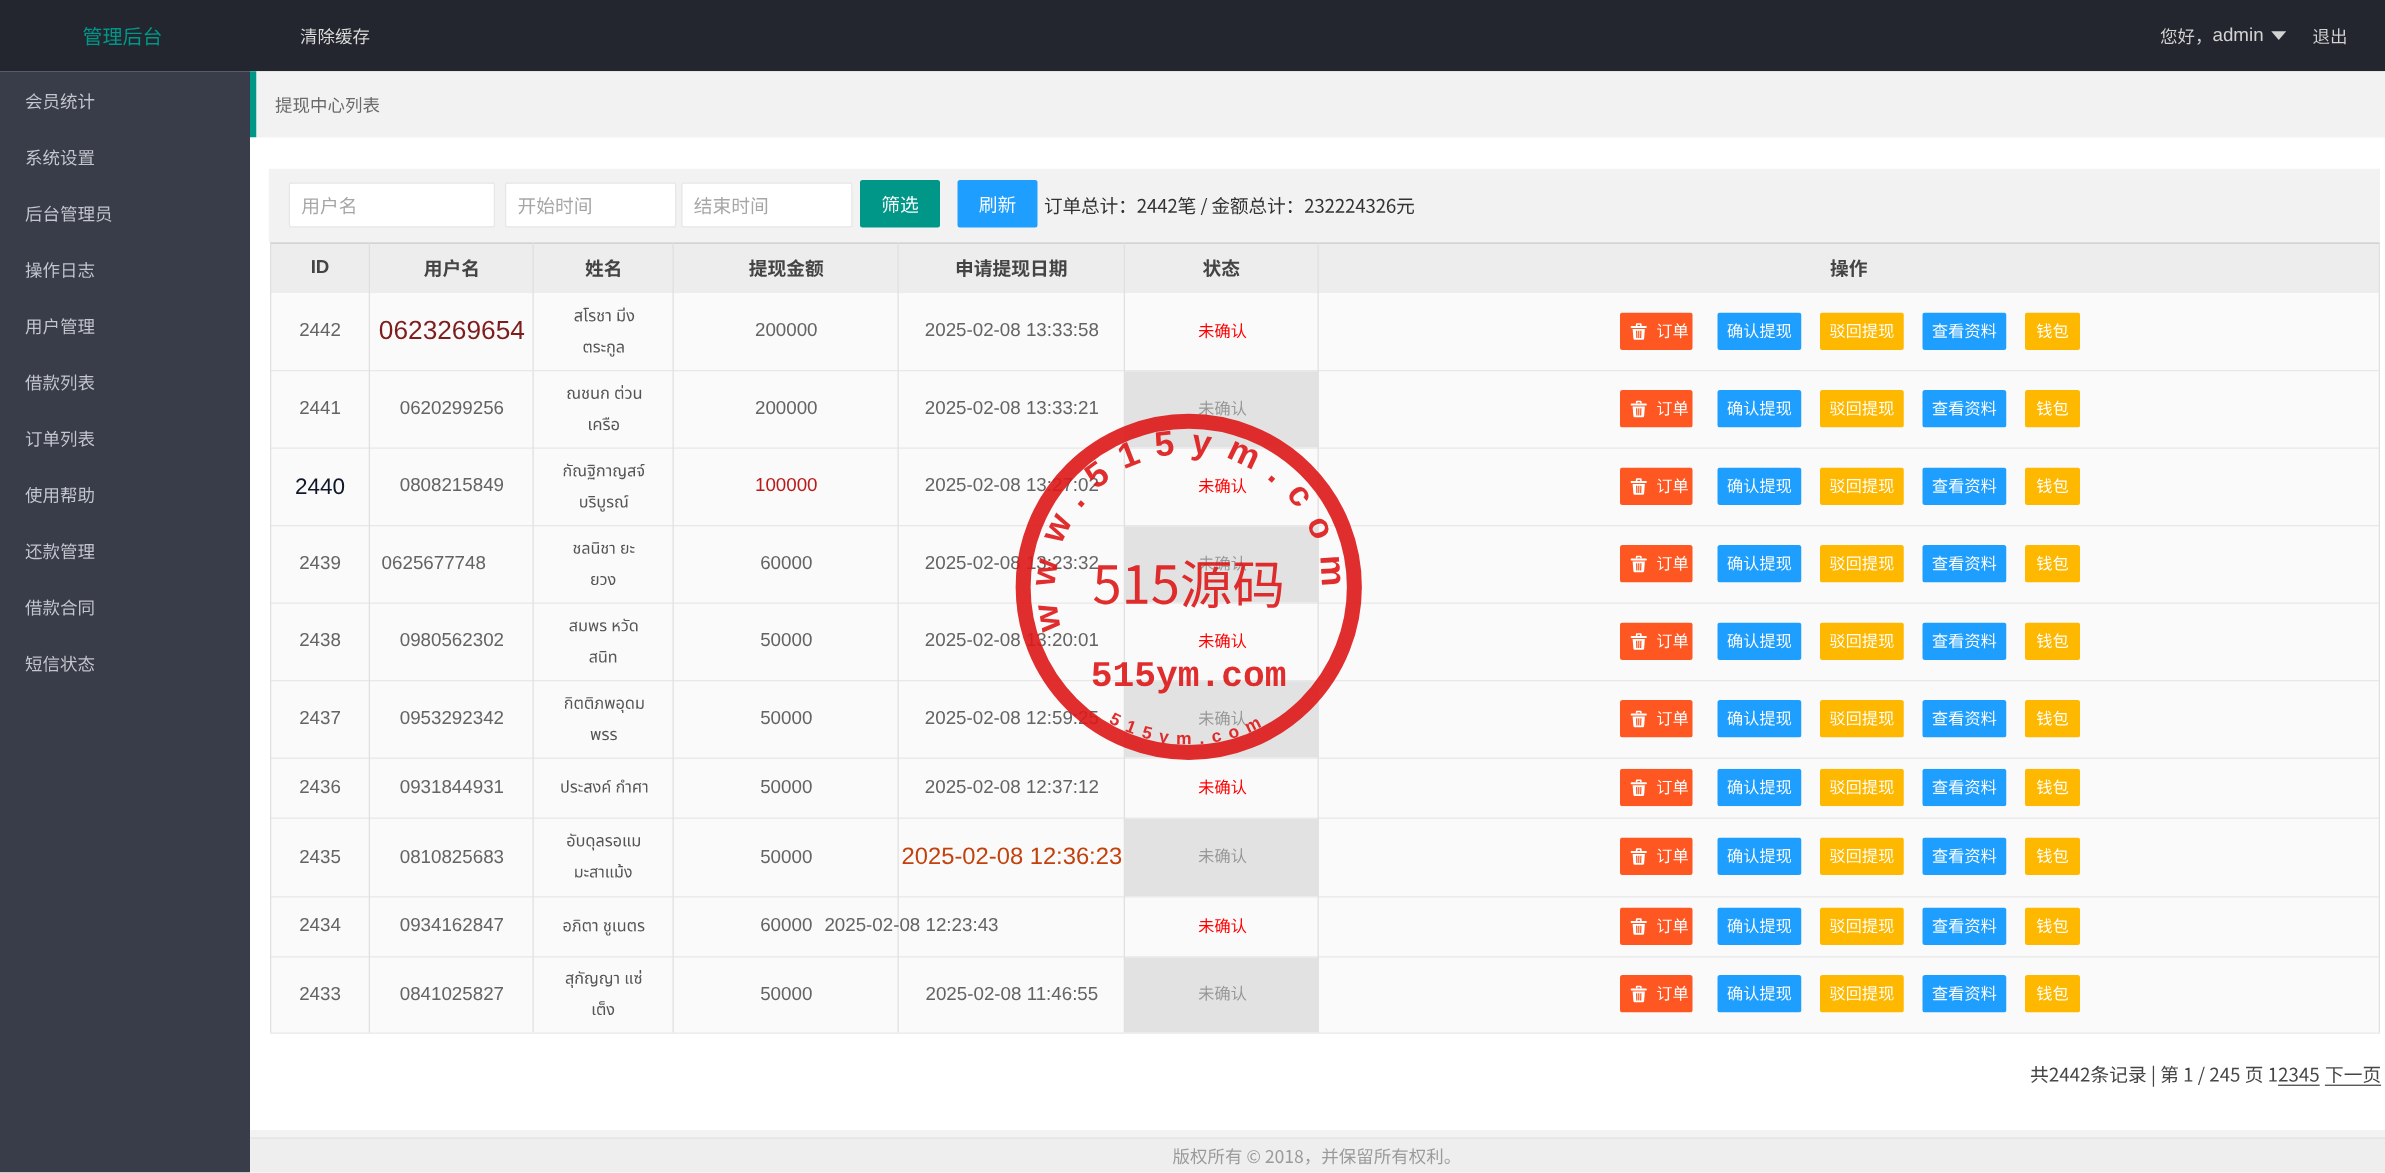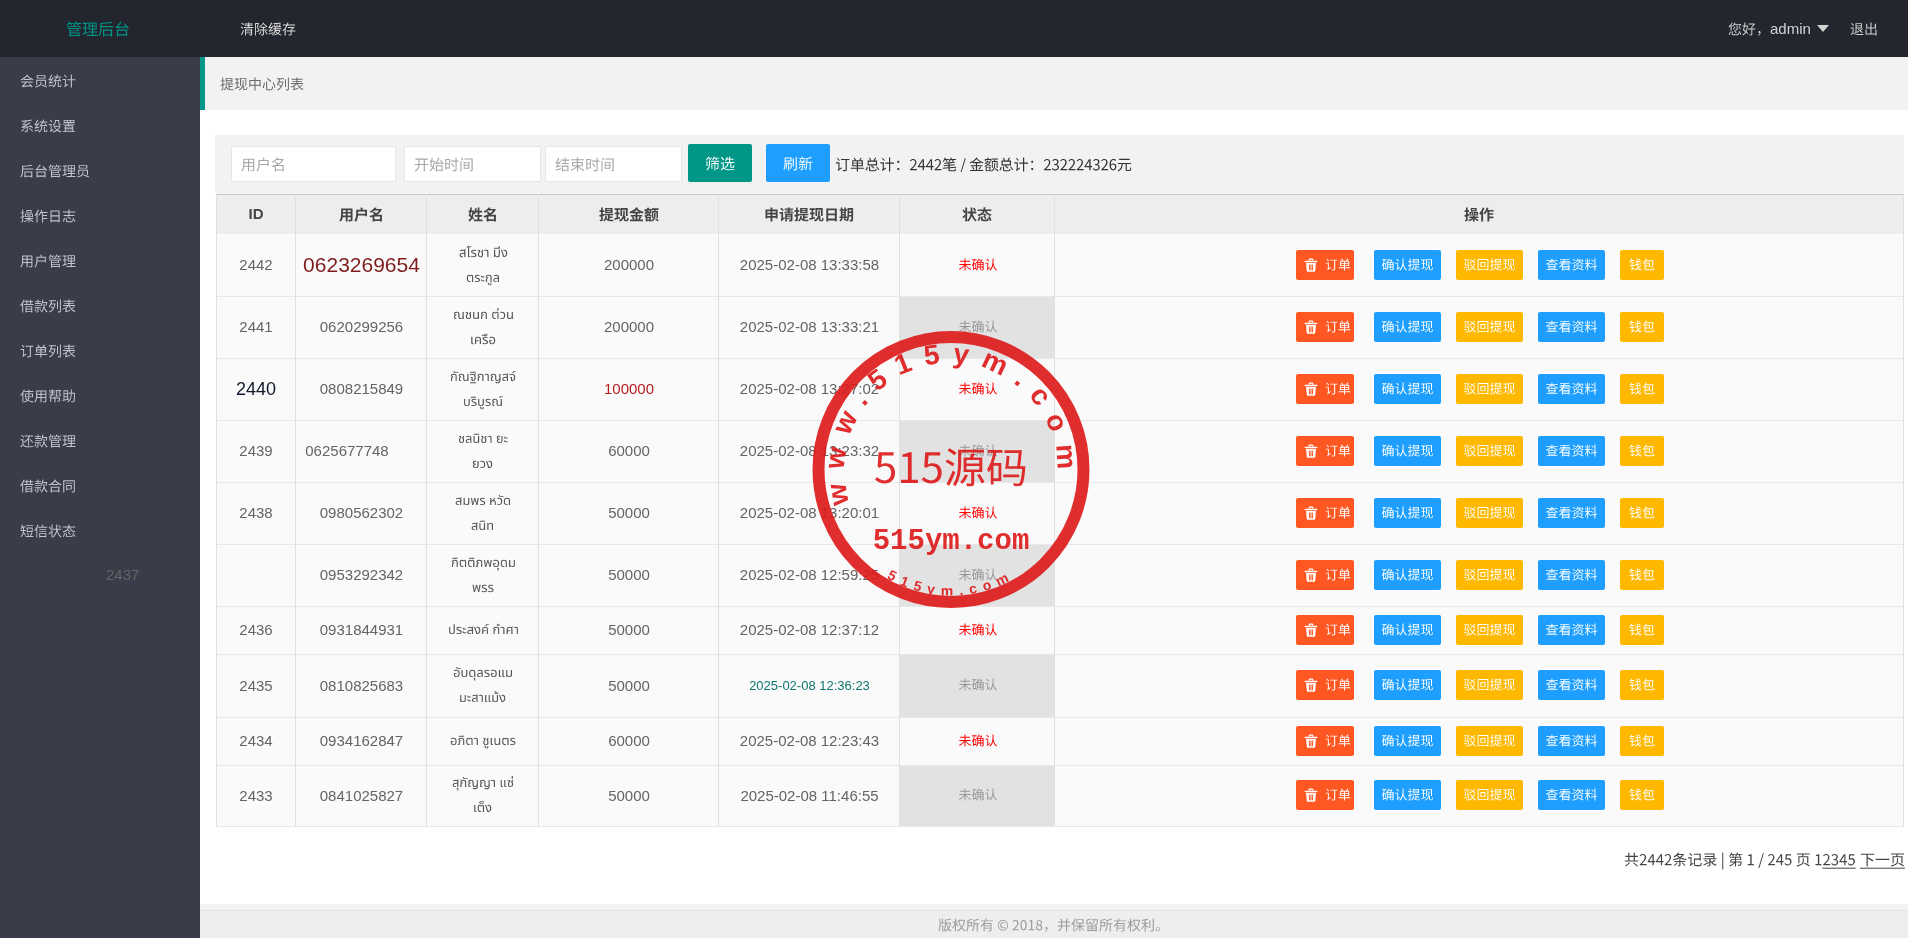--- a/index.html
+++ b/index.html
@@ -207,21 +207,21 @@
     </svg>
 <svg style="position:absolute;left:471px;top:515.7px;" width="23" height="20" viewBox="0 -13.8 23.3 19.6">
       <path fill="#555" d="M5.2 0V-4.7Q5.2 -5.6 4.8 -5.9Q4.5 -6.3 3.6 -6.3Q2.9 -6.3 2.3 -6.1Q1.7 -6 1.2 -5.6V-6.7Q1.6 -6.9 2.2 -7.1Q2.9 -7.3 3.7 -7.3Q4.4 -7.3 4.8 -7.1Q5.3 -6.9 5.6 -6.5Q6 -6.3 6.2 -5.9Q6.4 -5.4 6.4 -4.8V0ZM3 0.1Q1.8 0.1 1.2 -0.4Q0.6 -0.9 0.6 -1.9Q0.6 -3 1.4 -3.6Q2.2 -4.2 4 -4.3L5.5 -4.4V-3.4L4.1 -3.3Q2.8 -3.2 2.3 -2.9Q1.8 -2.6 1.8 -1.9Q1.8 -1.4 2.2 -1.1Q2.5 -0.8 3.2 -0.8Q3.4 -0.8 3.6 -0.8Q3.8 -0.9 4 -0.9L4.1 -0.1Q3.9 0 3.6 0.1Q3.3 0.1 3 0.1ZM5.5 -6.1 4.9 -6.7Q5.2 -6.8 5.5 -7Q5.8 -7.2 5.8 -7.6H6.9Q6.9 -7.2 6.8 -6.9Q6.6 -6.6 6.2 -6.4Q5.9 -6.2 5.5 -6.1Z M10.9 0.1Q10.2 0.1 9.6 -0.1Q9.1 -0.4 8.8 -0.9Q8.5 -1.5 8.5 -2.4V-7.1H9.6V-2.4Q9.6 -1.7 10 -1.2Q10.4 -0.8 11.2 -0.8Q12.1 -0.8 12.6 -1.4Q13.1 -2 13.1 -3V-7.1H14.3V0H13.3L13.2 -1.1H13.2Q12.9 -0.5 12.4 -0.2Q11.8 0.1 10.9 0.1Z M8.7 -8.3V-8.8L9.7 -9.2H14.2V-8.3Z M16.5 0V-7.1H17.3L17.5 -6H17.6Q17.8 -6.6 18.4 -6.9Q19 -7.3 19.8 -7.3Q20.6 -7.3 21.1 -7Q21.7 -6.7 22 -6.2Q22.3 -5.6 22.3 -4.8V0H21.1V-4.7Q21.1 -5.5 20.7 -5.9Q20.3 -6.3 19.6 -6.3Q19 -6.3 18.5 -6Q18.1 -5.7 17.9 -5.2Q17.7 -4.7 17.7 -4.1V0Z"></path>
     </svg>
 <svg style="position:absolute;left:958px;top:504px" width="40" height="18" viewBox="0 0 40 18">
       <use href="#str"></use>
     </svg>
 <svg style="position:absolute;left:1296px;top:498px" width="368" height="30" viewBox="0 0 368 30">
       <use href="#btnrow"></use>
     </svg>
-<div class="abs" style="left:106.0px;top:565px;width:300px;height:20px;line-height:20px;font-size:15px;color:#646464">2437</div>
+<div class="abs" style="left:106.0px;top:565px;width:300px;height:20px;line-height:20px;text-align:center;font-size:15px;color:#646464">2437</div>
 <div class="abs" style="left:211.5px;top:565px;width:300px;height:20px;line-height:20px;text-align:center;font-size:15px;color:#646464">0953292342</div>
 <div class="abs" style="left:479.0px;top:565px;width:300px;height:20px;line-height:20px;text-align:center;font-size:15px;color:#646464">50000</div>
 <div class="abs" style="left:659.5px;top:565px;width:300px;height:20px;line-height:20px;text-align:center;font-size:15px;color:#646464">2025-02-08 12:59:25</div>
 <svg style="position:absolute;left:451px;top:552.7px;" width="65" height="20" viewBox="0 -13.8 64.7 19.6">
       <path fill="#555" d="M1 0V-2.5Q1 -3.3 1.4 -3.7Q1.7 -4 2.3 -4.2L2.3 -4.2L0.9 -4.8V-5.2Q0.9 -5.7 1.2 -6.2Q1.6 -6.7 2.2 -7Q2.9 -7.3 3.8 -7.3Q4.6 -7.3 5.3 -7Q5.9 -6.7 6.3 -6.2Q6.7 -5.7 6.7 -4.8V0H5.6V-4.7Q5.6 -5.6 5.1 -5.9Q4.5 -6.3 3.8 -6.3Q3 -6.3 2.5 -6Q2 -5.6 2 -5.1L3.4 -4.4L3.3 -3.8Q2.9 -3.8 2.5 -3.5Q2.1 -3.2 2.1 -2.5V0Z M1.1 -8.3V-8.8L2.1 -9.2H6.6V-8.3Z M11.4 0.1Q10.3 0.1 9.7 -0.4Q9.1 -0.9 8.9 -1.7Q8.6 -2.6 8.6 -3.7Q8.6 -5 8.9 -5.8Q9.1 -6.5 9.6 -6.9Q10 -7.3 10.7 -7.3Q11.2 -7.3 11.5 -7.1Q11.8 -6.9 11.9 -6.6H12Q12.1 -7 12.5 -7.1Q12.8 -7.3 13.2 -7.3Q14.1 -7.3 14.6 -6.8Q15 -6.4 15 -5.4V0H13.9V-5.4Q13.9 -5.9 13.6 -6.1Q13.4 -6.3 13.1 -6.3Q12.7 -6.3 12.5 -6.1Q12.3 -5.9 12.3 -5.5H11.6Q11.5 -6 11.3 -6.1Q11.1 -6.3 10.8 -6.3Q10.3 -6.3 10 -5.7Q9.8 -5.1 9.8 -3.7Q9.8 -2.8 9.9 -2.2Q10 -1.5 10.4 -1.2Q10.8 -0.8 11.5 -0.8Q11.8 -0.8 11.9 -0.9Q12.1 -0.9 12.3 -0.9L12.4 -0Q12.2 0.1 11.9 0.1Q11.6 0.1 11.4 0.1Z M19.6 0.1Q18.6 0.1 18 -0.4Q17.4 -0.9 17.1 -1.7Q16.9 -2.6 16.9 -3.7Q16.9 -5 17.1 -5.8Q17.4 -6.5 17.8 -6.9Q18.3 -7.3 19 -7.3Q19.4 -7.3 19.8 -7.1Q20.1 -6.9 20.2 -6.6H20.3Q20.4 -7 20.7 -7.1Q21.1 -7.3 21.5 -7.3Q22.4 -7.3 22.8 -6.8Q23.3 -6.4 23.3 -5.4V0H22.1V-5.4Q22.1 -5.9 21.9 -6.1Q21.7 -6.3 21.3 -6.3Q21 -6.3 20.8 -6.1Q20.6 -5.9 20.6 -5.5H19.9Q19.8 -6 19.6 -6.1Q19.4 -6.3 19.1 -6.3Q18.6 -6.3 18.3 -5.7Q18 -5.1 18 -3.7Q18 -2.8 18.2 -2.2Q18.3 -1.5 18.7 -1.2Q19.1 -0.8 19.8 -0.8Q20 -0.8 20.2 -0.9Q20.4 -0.9 20.5 -0.9L20.7 -0Q20.5 0.1 20.2 0.1Q19.9 0.1 19.6 0.1Z M17.7 -8.3V-8.8L18.6 -9.2H23.2V-8.3Z M25.5 0.1Q25.2 0.1 25 0.1Q24.8 0 24.6 -0.1L24.7 -0.9Q24.8 -0.8 24.9 -0.8Q25 -0.8 25.1 -0.8Q25.3 -0.8 25.4 -0.9Q25.5 -1 25.5 -1.3V-2.5Q25.5 -3.3 25.8 -3.7Q26.1 -4 26.7 -4.2L26.7 -4.2L25.2 -4.8V-5.2Q25.2 -5.7 25.6 -6.2Q25.9 -6.7 26.6 -7Q27.2 -7.3 28.1 -7.3Q29 -7.3 29.6 -7Q30.3 -6.7 30.7 -6.2Q31.1 -5.7 31.1 -4.8V0H30V-4.7Q30 -5.6 29.4 -5.9Q28.9 -6.3 28.1 -6.3Q27.3 -6.3 26.9 -6Q26.4 -5.6 26.4 -5.1L27.9 -4.4L27.8 -3.8Q27.3 -3.8 27 -3.5Q26.7 -3.2 26.7 -2.5V-1.2Q26.7 -0.4 26.3 -0.1Q26 0.1 25.5 0.1Z M34 0 32.7 -7.1H33.9L34.4 -4Q34.5 -3.7 34.5 -3.1Q34.6 -2.5 34.7 -1.6H34.7Q34.8 -2.2 35 -2.6Q35.1 -3.1 35.2 -3.4Q35.3 -3.8 35.3 -4.1L36.2 -7.1H37.2L38 -4.1Q38.1 -3.8 38.2 -3.4Q38.3 -3.1 38.4 -2.6Q38.5 -2.2 38.6 -1.6H38.7Q38.8 -2.5 38.8 -3.1Q38.9 -3.7 39 -4L39.5 -7.1H40.7L39.4 0H38.3L37.1 -3.9Q37 -4.2 36.9 -4.5Q36.8 -4.9 36.7 -5.5H36.7Q36.6 -5.1 36.6 -4.8Q36.5 -4.5 36.4 -4.3Q36.4 -4.1 36.3 -3.9L35.1 0Z M44.8 0.1Q43.4 0.1 42.7 -0.6Q42 -1.3 42 -2.9Q42 -3.2 42 -3.5Q42 -3.8 42.1 -4.1H44.8V-3.2H43.1V-2.9Q43.1 -2.1 43.3 -1.6Q43.5 -1.2 43.9 -1Q44.2 -0.8 44.8 -0.8Q45.3 -0.8 45.8 -1Q46.2 -1.2 46.4 -1.8Q46.7 -2.4 46.7 -3.5Q46.7 -4.5 46.5 -5.1Q46.3 -5.7 45.8 -6Q45.3 -6.3 44.5 -6.3Q44.1 -6.3 43.7 -6.2Q43.3 -6.1 42.9 -6Q42.6 -5.9 42.2 -5.7V-6.7Q42.5 -6.9 42.9 -7Q43.2 -7.1 43.7 -7.2Q44.1 -7.3 44.6 -7.3Q45.8 -7.3 46.5 -6.8Q47.2 -6.3 47.5 -5.5Q47.9 -4.7 47.9 -3.5Q47.9 -2.4 47.6 -1.5Q47.3 -0.7 46.6 -0.3Q45.9 0.1 44.8 0.1Z M46.5 3.4V2Q46.5 1.7 46.2 1.7Q46.1 1.7 46.1 1.7Q46 1.7 45.9 1.7L45.8 1Q46 0.9 46.2 0.9Q46.5 0.8 46.6 0.8Q47.1 0.8 47.3 1Q47.5 1.3 47.5 1.6V3.4Z M52.2 0.1Q51.1 0.1 50.5 -0.4Q49.9 -0.8 49.7 -1.7Q49.5 -2.5 49.5 -3.5Q49.5 -4.6 49.7 -5.3Q49.9 -6.1 50.3 -6.5Q50.8 -6.9 51.3 -7.1Q51.9 -7.3 52.6 -7.3Q53.7 -7.3 54.3 -6.9Q55 -6.6 55.3 -6.1Q55.6 -5.5 55.6 -4.7V0H54.5V-4.6Q54.5 -5.4 54.1 -5.9Q53.7 -6.3 52.7 -6.3Q52.1 -6.3 51.6 -6.1Q51.1 -5.8 50.9 -5.3Q50.6 -4.7 50.6 -3.5Q50.6 -2.7 50.8 -2.1Q50.9 -1.5 51.3 -1.2Q51.7 -0.8 52.3 -0.8Q52.5 -0.8 52.7 -0.9Q52.9 -0.9 53 -0.9L53.1 -0Q52.9 0.1 52.7 0.1Q52.4 0.1 52.2 0.1Z M61.2 0.1Q60.3 0.1 59.7 -0.2Q59.1 -0.5 58.9 -1.1H58.9L58.8 0H57.8V-7.1H59V-3Q59 -2.4 59.2 -1.9Q59.4 -1.4 59.9 -1.1Q60.3 -0.8 60.9 -0.8Q61.7 -0.8 62.1 -1.2Q62.5 -1.7 62.5 -2.4V-7.1H63.6V-2.4Q63.6 -1.5 63.3 -0.9Q63 -0.4 62.5 -0.1Q61.9 0.1 61.2 0.1Z"></path>
     </svg>
 <svg style="position:absolute;left:472px;top:577.7px;" width="22" height="20" viewBox="0 -13.8 21.7 19.6">
       <path fill="#555" d="M1.8 0 0.5 -7.1H1.7L2.2 -4Q2.3 -3.7 2.4 -3.1Q2.4 -2.5 2.5 -1.6H2.5Q2.7 -2.2 2.8 -2.6Q2.9 -3.1 3 -3.4Q3.1 -3.8 3.2 -4.1L4 -7.1H5L5.9 -4.1Q5.9 -3.8 6 -3.4Q6.1 -3.1 6.2 -2.6Q6.4 -2.2 6.5 -1.6H6.5Q6.6 -2.5 6.7 -3.1Q6.7 -3.7 6.8 -4L7.3 -7.1H8.5L7.2 0H6.1L4.9 -3.9Q4.8 -4.2 4.7 -4.5Q4.6 -4.9 4.5 -5.5H4.5Q4.4 -5.1 4.4 -4.8Q4.3 -4.5 4.3 -4.3Q4.2 -4.1 4.1 -3.9L3 0Z M12.1 0.1Q11.3 0.1 10.7 -0Q10 -0.2 9.6 -0.4L9.9 -1.3Q10.2 -1.2 10.5 -1.1Q10.9 -1 11.3 -0.9Q11.7 -0.8 12.1 -0.8Q12.8 -0.8 13.3 -1.1Q13.7 -1.4 13.7 -1.8Q13.7 -2.1 13.6 -2.4Q13.4 -2.6 13.1 -2.8Q12.7 -2.9 12.2 -3.1Q11.4 -3.4 10.8 -3.7Q10.2 -4 9.9 -4.4Q9.6 -4.8 9.6 -5.4Q9.6 -5.9 9.9 -6.4Q10.2 -6.8 10.8 -7Q11.5 -7.3 12.4 -7.3Q13.1 -7.3 13.6 -7.1Q14.2 -7 14.5 -6.8V-5.9Q14.2 -6 13.9 -6.1Q13.6 -6.2 13.2 -6.2Q12.8 -6.3 12.4 -6.3Q11.5 -6.3 11.2 -6Q10.8 -5.8 10.8 -5.4Q10.8 -5.1 11 -5Q11.1 -4.8 11.5 -4.6Q11.9 -4.4 12.6 -4.2Q13.2 -4 13.7 -3.7Q14.3 -3.4 14.6 -3Q14.9 -2.6 14.9 -1.9Q14.9 -1.4 14.6 -0.9Q14.3 -0.5 13.7 -0.2Q13.1 0.1 12.1 0.1Z M18.4 0.1Q17.7 0.1 17 -0Q16.4 -0.2 15.9 -0.4L16.2 -1.3Q16.5 -1.2 16.9 -1.1Q17.2 -1 17.6 -0.9Q18 -0.8 18.5 -0.8Q19.1 -0.8 19.6 -1.1Q20.1 -1.4 20.1 -1.8Q20.1 -2.1 19.9 -2.4Q19.7 -2.6 19.4 -2.8Q19.1 -2.9 18.5 -3.1Q17.7 -3.4 17.1 -3.7Q16.6 -4 16.3 -4.4Q16 -4.8 16 -5.4Q16 -5.9 16.3 -6.4Q16.6 -6.8 17.2 -7Q17.8 -7.3 18.8 -7.3Q19.4 -7.3 19.9 -7.1Q20.5 -7 20.8 -6.8V-5.9Q20.6 -6 20.3 -6.1Q19.9 -6.2 19.5 -6.2Q19.1 -6.3 18.7 -6.3Q17.9 -6.3 17.5 -6Q17.1 -5.8 17.1 -5.4Q17.1 -5.1 17.3 -5Q17.5 -4.8 17.9 -4.6Q18.3 -4.4 18.9 -4.2Q19.6 -4 20.1 -3.7Q20.6 -3.4 20.9 -3Q21.2 -2.6 21.2 -1.9Q21.2 -1.4 20.9 -0.9Q20.7 -0.5 20.1 -0.2Q19.5 0.1 18.4 0.1Z"></path>
     </svg>
 <svg style="position:absolute;left:958px;top:566px" width="40" height="18" viewBox="0 0 40 18">
@@ -239,37 +239,37 @@
     </svg>
 <svg style="position:absolute;left:958px;top:621px" width="40" height="18" viewBox="0 0 40 18">
       <use href="#str"></use>
     </svg>
 <svg style="position:absolute;left:1296px;top:615px" width="368" height="30" viewBox="0 0 368 30">
       <use href="#btnrow"></use>
     </svg>
 <div class="abs" style="left:106.0px;top:676px;width:300px;height:20px;line-height:20px;text-align:center;font-size:15px;color:#646464">2435</div>
 <div class="abs" style="left:211.5px;top:676px;width:300px;height:20px;line-height:20px;text-align:center;font-size:15px;color:#646464">0810825683</div>
 <div class="abs" style="left:479.0px;top:676px;width:300px;height:20px;line-height:20px;text-align:center;font-size:15px;color:#646464">50000</div>
-<div class="abs" style="left:659.5px;top:676px;width:300px;height:20px;line-height:20px;text-align:center;font-size:13px;color:#0f766e">2025-02-08 12:36:23</div>
+<div class="abs" style="left:659.5px;top:676px;width:300px;height:20px;line-height:20px;text-align:center;font-size:19px;color:#c2410c">2025-02-08 12:36:23</div>
 <svg style="position:absolute;left:453px;top:663.2px;" width="60" height="20" viewBox="0 -13.8 59.9 19.6">
       <path fill="#555" d="M3.6 0.1Q2.2 0.1 1.5 -0.6Q0.8 -1.3 0.8 -2.9Q0.8 -3.2 0.8 -3.5Q0.8 -3.8 0.8 -4.1H3.6V-3.2H1.9V-2.9Q1.9 -2.1 2.1 -1.6Q2.3 -1.2 2.7 -1Q3 -0.8 3.5 -0.8Q4.1 -0.8 4.6 -1Q5 -1.2 5.2 -1.8Q5.5 -2.4 5.5 -3.5Q5.5 -4.5 5.3 -5.1Q5 -5.7 4.6 -6Q4.1 -6.3 3.3 -6.3Q2.9 -6.3 2.5 -6.2Q2.1 -6.1 1.7 -6Q1.4 -5.9 1 -5.7V-6.7Q1.3 -6.9 1.7 -7Q2 -7.1 2.5 -7.2Q2.9 -7.3 3.4 -7.3Q4.6 -7.3 5.3 -6.8Q6 -6.3 6.3 -5.5Q6.6 -4.7 6.6 -3.5Q6.6 -2.4 6.3 -1.5Q6 -0.7 5.4 -0.3Q4.7 0.1 3.6 0.1Z M4.7 -8.3Q4.1 -8.3 3.8 -8.4Q3.5 -8.6 3.3 -8.8Q3.2 -9.1 3.2 -9.3Q3.2 -9.5 3.2 -9.8Q3.3 -10 3.4 -10.1L4.3 -10Q4.3 -9.9 4.3 -9.8Q4.3 -9.7 4.3 -9.6Q4.3 -9.4 4.4 -9.3Q4.5 -9.1 4.7 -9.1H8V-8.3Z M11.4 0.1Q9.8 0.1 9.2 -0.6Q8.5 -1.3 8.5 -2.6V-7.1H9.7V-2.6Q9.7 -1.7 10.1 -1.3Q10.5 -0.8 11.4 -0.8Q12.3 -0.8 12.7 -1.3Q13.1 -1.7 13.1 -2.6V-7.1H14.3V-2.6Q14.3 -1.3 13.6 -0.6Q12.9 0.1 11.4 0.1Z M18.8 0.1Q17.8 0.1 17.2 -0.4Q16.6 -0.8 16.3 -1.7Q16.1 -2.5 16.1 -3.5Q16.1 -4.6 16.3 -5.3Q16.5 -6.1 17 -6.5Q17.4 -6.9 18 -7.1Q18.6 -7.3 19.3 -7.3Q20.3 -7.3 21 -6.9Q21.6 -6.6 22 -6.1Q22.3 -5.5 22.3 -4.7V0H21.1V-4.6Q21.1 -5.4 20.7 -5.9Q20.3 -6.3 19.3 -6.3Q18.7 -6.3 18.3 -6.1Q17.8 -5.8 17.5 -5.3Q17.3 -4.7 17.3 -3.5Q17.3 -2.7 17.4 -2.1Q17.6 -1.5 17.9 -1.2Q18.3 -0.8 19 -0.8Q19.2 -0.8 19.3 -0.9Q19.5 -0.9 19.7 -0.9L19.8 -0Q19.6 0.1 19.3 0.1Q19 0.1 18.8 0.1Z M21.1 3.4V2Q21.1 1.7 20.8 1.7Q20.8 1.7 20.7 1.7Q20.6 1.7 20.6 1.7L20.5 1Q20.7 0.9 20.9 0.9Q21.1 0.8 21.3 0.8Q21.7 0.8 21.9 1Q22.2 1.3 22.2 1.6V3.4Z M28.5 0V-4.7Q28.5 -5.6 28.2 -5.9Q27.8 -6.3 26.9 -6.3Q26.2 -6.3 25.6 -6.1Q25.1 -6 24.5 -5.6V-6.7Q24.9 -6.9 25.5 -7.1Q26.2 -7.3 27 -7.3Q27.7 -7.3 28.2 -7.1Q28.7 -7 29 -6.7Q29.4 -6.4 29.5 -5.9Q29.7 -5.4 29.7 -4.8V0ZM26.3 0.1Q25.2 0.1 24.6 -0.4Q24 -0.9 24 -1.9Q24 -3 24.7 -3.6Q25.5 -4.2 27.3 -4.3L28.8 -4.4V-3.4L27.5 -3.3Q26.1 -3.2 25.6 -2.9Q25.1 -2.6 25.1 -1.9Q25.1 -1.4 25.5 -1.1Q25.9 -0.8 26.5 -0.8Q26.8 -0.8 26.9 -0.8Q27.1 -0.9 27.3 -0.9L27.5 -0.1Q27.2 0 26.9 0.1Q26.6 0.1 26.3 0.1Z M33.8 0.1Q33 0.1 32.4 -0Q31.7 -0.2 31.3 -0.4L31.6 -1.3Q31.9 -1.2 32.2 -1.1Q32.6 -1 33 -0.9Q33.4 -0.8 33.8 -0.8Q34.5 -0.8 35 -1.1Q35.4 -1.4 35.4 -1.8Q35.4 -2.1 35.3 -2.4Q35.1 -2.6 34.8 -2.8Q34.4 -2.9 33.9 -3.1Q33.1 -3.4 32.5 -3.7Q31.9 -4 31.6 -4.4Q31.4 -4.8 31.4 -5.4Q31.4 -5.9 31.6 -6.4Q31.9 -6.8 32.6 -7Q33.2 -7.3 34.1 -7.3Q34.8 -7.3 35.3 -7.1Q35.9 -7 36.2 -6.8V-5.9Q36 -6 35.6 -6.1Q35.3 -6.2 34.9 -6.2Q34.5 -6.3 34.1 -6.3Q33.2 -6.3 32.9 -6Q32.5 -5.8 32.5 -5.4Q32.5 -5.1 32.7 -5Q32.8 -4.8 33.2 -4.6Q33.6 -4.4 34.3 -4.2Q34.9 -4 35.5 -3.7Q36 -3.4 36.3 -3Q36.6 -2.6 36.6 -1.9Q36.6 -1.4 36.3 -0.9Q36 -0.5 35.4 -0.2Q34.8 0.1 33.8 0.1Z M40.7 0.1Q39.3 0.1 38.6 -0.6Q37.9 -1.3 37.9 -2.9Q37.9 -3.2 37.9 -3.5Q37.9 -3.8 37.9 -4.1H40.7V-3.2H39V-2.9Q39 -2.1 39.2 -1.6Q39.4 -1.2 39.7 -1Q40.1 -0.8 40.6 -0.8Q41.2 -0.8 41.7 -1Q42.1 -1.2 42.3 -1.8Q42.5 -2.4 42.5 -3.5Q42.5 -4.5 42.3 -5.1Q42.1 -5.7 41.7 -6Q41.2 -6.3 40.4 -6.3Q40 -6.3 39.6 -6.2Q39.2 -6.1 38.8 -6Q38.5 -5.9 38.1 -5.7V-6.7Q38.4 -6.9 38.7 -7Q39.1 -7.1 39.6 -7.2Q40 -7.3 40.5 -7.3Q41.7 -7.3 42.4 -6.8Q43.1 -6.3 43.4 -5.5Q43.7 -4.7 43.7 -3.5Q43.7 -2.4 43.4 -1.5Q43.1 -0.7 42.5 -0.3Q41.8 0.1 40.7 0.1Z M47.2 0.1Q46.9 0.1 46.5 0Q46.2 -0.1 46 -0.4Q45.8 -0.7 45.8 -1.2V-7.1H47V-1.4Q47 -1.1 47.1 -0.9Q47.2 -0.8 47.5 -0.8Q47.6 -0.8 47.7 -0.8Q47.9 -0.9 48 -0.9L48.2 -0.1Q47.9 0.1 47.7 0.1Q47.4 0.1 47.2 0.1ZM50.8 0.1Q50.4 0.1 50.1 0Q49.8 -0.1 49.6 -0.4Q49.3 -0.7 49.3 -1.2V-7.1H50.5V-1.4Q50.5 -1.1 50.6 -0.9Q50.8 -0.8 51.1 -0.8Q51.2 -0.8 51.3 -0.8Q51.4 -0.9 51.5 -0.9L51.7 -0.1Q51.5 0.1 51.2 0.1Q51 0.1 50.8 0.1Z M56.4 0.1Q55.6 0.1 55 -0.2Q54.4 -0.5 54.2 -1.1H54.1L54 0H53.1V-7.1H54.2V-3Q54.2 -2.4 54.5 -1.9Q54.7 -1.4 55.1 -1.1Q55.6 -0.8 56.2 -0.8Q57 -0.8 57.3 -1.2Q57.7 -1.7 57.7 -2.4V-7.1H58.9V-2.4Q58.9 -1.5 58.6 -0.9Q58.3 -0.4 57.7 -0.1Q57.2 0.1 56.4 0.1Z"></path>
     </svg>
 <svg style="position:absolute;left:459px;top:688.2px;" width="47" height="20" viewBox="0 -13.8 47.4 19.6">
       <path fill="#555" d="M4.5 0.1Q3.7 0.1 3 -0.2Q2.4 -0.5 2.2 -1.1H2.2L2.1 0H1.2V-7.1H2.3V-3Q2.3 -2.4 2.5 -1.9Q2.8 -1.4 3.2 -1.1Q3.6 -0.8 4.3 -0.8Q5 -0.8 5.4 -1.2Q5.8 -1.7 5.8 -2.4V-7.1H6.9V-2.4Q6.9 -1.5 6.6 -0.9Q6.3 -0.4 5.8 -0.1Q5.3 0.1 4.5 0.1Z M10 -4.5Q9.4 -4.5 9.1 -4.6Q8.8 -4.8 8.6 -5.1Q8.5 -5.3 8.5 -5.6Q8.5 -5.8 8.5 -6Q8.6 -6.2 8.7 -6.3L9.7 -6.2Q9.6 -6.1 9.6 -6Q9.6 -5.9 9.6 -5.8Q9.6 -5.6 9.7 -5.5Q9.8 -5.4 10 -5.4H11.9V-4.5ZM10 -0.8Q9.4 -0.8 9.1 -1Q8.8 -1.2 8.6 -1.4Q8.5 -1.7 8.5 -1.9Q8.5 -2.1 8.5 -2.4Q8.6 -2.6 8.7 -2.7L9.7 -2.5Q9.6 -2.5 9.6 -2.4Q9.6 -2.2 9.6 -2.1Q9.6 -2 9.7 -1.9Q9.8 -1.7 10 -1.7H11.9V-0.8Z M17.6 0V-4.7Q17.6 -5.6 17.2 -5.9Q16.8 -6.3 15.9 -6.3Q15.3 -6.3 14.7 -6.1Q14.1 -6 13.6 -5.6V-6.7Q13.9 -6.9 14.6 -7.1Q15.2 -7.3 16 -7.3Q16.7 -7.3 17.2 -7.1Q17.7 -6.9 17.9 -6.5Q18.4 -6.3 18.6 -5.9Q18.7 -5.4 18.7 -4.8V0ZM15.4 0.1Q14.2 0.1 13.6 -0.4Q13 -0.9 13 -1.9Q13 -3 13.8 -3.6Q14.6 -4.2 16.4 -4.3L17.8 -4.4V-3.4L16.5 -3.3Q15.2 -3.2 14.7 -2.9Q14.2 -2.6 14.2 -1.9Q14.2 -1.4 14.6 -1.1Q14.9 -0.8 15.6 -0.8Q15.8 -0.8 16 -0.8Q16.2 -0.9 16.3 -0.9L16.5 -0.1Q16.3 0 16 0.1Q15.7 0.1 15.4 0.1ZM17.9 -6.1 17.3 -6.7Q17.6 -6.8 17.9 -7Q18.2 -7.2 18.2 -7.6H19.3Q19.3 -7.2 19.1 -6.9Q18.9 -6.6 18.6 -6.4Q18.3 -6.2 17.9 -6.1Z M22.9 0V-5.1Q22.9 -5.7 22.6 -6Q22.3 -6.3 21.6 -6.3Q21.1 -6.3 20.7 -6.2Q20.3 -6 19.9 -5.8V-6.9Q20.2 -7 20.7 -7.1Q21.2 -7.3 21.8 -7.3Q22.5 -7.3 23 -7.1Q23.5 -6.9 23.8 -6.4Q24 -6 24 -5.2V0Z M27.8 0.1Q27.4 0.1 27.1 0Q26.8 -0.1 26.5 -0.4Q26.3 -0.7 26.3 -1.2V-7.1H27.5V-1.4Q27.5 -1.1 27.6 -0.9Q27.8 -0.8 28 -0.8Q28.2 -0.8 28.3 -0.8Q28.4 -0.9 28.5 -0.9L28.7 -0.1Q28.4 0.1 28.2 0.1Q28 0.1 27.8 0.1ZM31.3 0.1Q31 0.1 30.6 0Q30.3 -0.1 30.1 -0.4Q29.9 -0.7 29.9 -1.2V-7.1H31V-1.4Q31 -1.1 31.2 -0.9Q31.3 -0.8 31.6 -0.8Q31.7 -0.8 31.8 -0.8Q32 -0.9 32.1 -0.9L32.2 -0.1Q32 0.1 31.8 0.1Q31.5 0.1 31.3 0.1Z M37 0.1Q36.1 0.1 35.5 -0.2Q34.9 -0.5 34.7 -1.1H34.6L34.6 0H33.6V-7.1H34.8V-3Q34.8 -2.4 35 -1.9Q35.2 -1.4 35.7 -1.1Q36.1 -0.8 36.7 -0.8Q37.5 -0.8 37.9 -1.2Q38.2 -1.7 38.2 -2.4V-7.1H39.4V-2.4Q39.4 -1.5 39.1 -0.9Q38.8 -0.4 38.3 -0.1Q37.7 0.1 37 0.1Z M35.7 -8.3V-8.8Q35.9 -8.9 36.2 -9Q36.5 -9.1 36.7 -9.2Q36.8 -9.4 36.8 -9.6Q36.8 -9.8 36.7 -9.9Q36.6 -10 36.4 -10Q36.3 -10 36.2 -10Q36 -9.9 35.9 -9.9L35.7 -10.6Q35.9 -10.8 36.3 -10.9Q36.6 -10.9 36.8 -10.9Q37.3 -10.9 37.6 -10.6Q37.9 -10.3 37.9 -9.9Q37.9 -9.5 37.7 -9.3Q37.5 -9 37.2 -8.9L37.1 -9.2H39.7V-8.3Z M42.7 0 40.5 -7.1H41.6L43.5 -1H43.7Q44 -1 44.3 -1.2Q44.6 -1.3 44.8 -1.5Q45.2 -2 45.4 -2.6Q45.6 -3.3 45.6 -3.9Q45.6 -5 45.1 -5.6Q44.6 -6.2 43.7 -6.2Q43.6 -6.2 43.4 -6.2Q43.3 -6.2 43.1 -6.1L42.9 -7.1Q43.1 -7.1 43.4 -7.2Q43.6 -7.2 43.8 -7.2Q44.5 -7.2 45 -7Q45.5 -6.8 45.9 -6.4Q46.3 -6 46.5 -5.3Q46.7 -4.7 46.7 -3.9Q46.7 -2.9 46.4 -2.1Q46.1 -1.3 45.6 -0.8Q45.3 -0.4 44.7 -0.2Q44.2 0 43.3 0Z"></path>
     </svg>
 <svg style="position:absolute;left:958px;top:676px" width="40" height="18" viewBox="0 0 40 18">
       <use href="#stg"></use>
     </svg>
 <svg style="position:absolute;left:1296px;top:670px" width="368" height="30" viewBox="0 0 368 30">
       <use href="#btnrow"></use>
     </svg>
 <div class="abs" style="left:106.0px;top:731px;width:300px;height:20px;line-height:20px;text-align:center;font-size:15px;color:#646464">2434</div>
 <div class="abs" style="left:211.5px;top:731px;width:300px;height:20px;line-height:20px;text-align:center;font-size:15px;color:#646464">0934162847</div>
 <div class="abs" style="left:479.0px;top:731px;width:300px;height:20px;line-height:20px;text-align:center;font-size:15px;color:#646464">60000</div>
-<div class="abs" style="left:659.5px;top:731px;width:300px;height:20px;line-height:20px;text-align:center;font-size:15px;color:#646464">2025-02-08 12:23:43</div>
+<div class="abs" style="left:659.5px;top:731px;width:300px;height:20px;line-height:20px;font-size:15px;color:#646464">2025-02-08 12:23:43</div>
 <svg style="position:absolute;left:450px;top:731.2px;" width="66" height="20" viewBox="0 -13.8 65.8 19.6">
       <path fill="#555" d="M3.6 0.1Q2.2 0.1 1.5 -0.6Q0.8 -1.3 0.8 -2.9Q0.8 -3.2 0.8 -3.5Q0.8 -3.8 0.8 -4.1H3.6V-3.2H1.9V-2.9Q1.9 -2.1 2.1 -1.6Q2.3 -1.2 2.7 -1Q3 -0.8 3.5 -0.8Q4.1 -0.8 4.6 -1Q5 -1.2 5.2 -1.8Q5.5 -2.4 5.5 -3.5Q5.5 -4.5 5.3 -5.1Q5 -5.7 4.6 -6Q4.1 -6.3 3.3 -6.3Q2.9 -6.3 2.5 -6.2Q2.1 -6.1 1.7 -6Q1.4 -5.9 1 -5.7V-6.7Q1.3 -6.9 1.7 -7Q2 -7.1 2.5 -7.2Q2.9 -7.3 3.4 -7.3Q4.6 -7.3 5.3 -6.8Q6 -6.3 6.3 -5.5Q6.6 -4.7 6.6 -3.5Q6.6 -2.4 6.3 -1.5Q6 -0.7 5.4 -0.3Q4.7 0.1 3.6 0.1Z M8.6 0.1Q8.4 0.1 8.2 0.1Q7.9 0 7.7 -0.1L7.8 -0.9Q7.9 -0.8 8 -0.8Q8.2 -0.8 8.3 -0.8Q8.5 -0.8 8.6 -0.9Q8.7 -1 8.7 -1.3V-2.5Q8.7 -3.3 9 -3.7Q9.3 -4 9.8 -4.2L9.8 -4.2L8.3 -4.8V-5.2Q8.3 -5.7 8.7 -6.2Q9 -6.7 9.7 -7Q10.3 -7.3 11.3 -7.3Q12.1 -7.3 12.8 -7Q13.4 -6.7 13.8 -6.2Q14.2 -5.7 14.2 -4.8V0H13.1V-4.7Q13.1 -5.6 12.6 -5.9Q12 -6.3 11.3 -6.3Q10.5 -6.3 10 -6Q9.5 -5.6 9.5 -5.1L11 -4.4L10.9 -3.8Q10.4 -3.8 10.1 -3.5Q9.8 -3.2 9.8 -2.5V-1.2Q9.8 -0.4 9.5 -0.1Q9.1 0.1 8.6 0.1Z M8.6 -8.3V-8.8L9.6 -9.2H14.1V-8.3Z M18.9 0.1Q17.8 0.1 17.2 -0.4Q16.6 -0.9 16.4 -1.7Q16.1 -2.6 16.1 -3.7Q16.1 -5 16.4 -5.8Q16.6 -6.5 17.1 -6.9Q17.5 -7.3 18.2 -7.3Q18.7 -7.3 19 -7.1Q19.3 -6.9 19.4 -6.6H19.5Q19.6 -7 20 -7.1Q20.3 -7.3 20.7 -7.3Q21.6 -7.3 22.1 -6.8Q22.5 -6.4 22.5 -5.4V0H21.4V-5.4Q21.4 -5.9 21.1 -6.1Q20.9 -6.3 20.6 -6.3Q20.2 -6.3 20 -6.1Q19.9 -5.9 19.8 -5.5H19.1Q19 -6 18.8 -6.1Q18.6 -6.3 18.3 -6.3Q17.8 -6.3 17.5 -5.7Q17.3 -5.1 17.3 -3.7Q17.3 -2.8 17.4 -2.2Q17.5 -1.5 17.9 -1.2Q18.3 -0.8 19 -0.8Q19.3 -0.8 19.4 -0.9Q19.6 -0.9 19.8 -0.9L19.9 -0Q19.7 0.1 19.4 0.1Q19.1 0.1 18.9 0.1Z M26.6 0V-5.1Q26.6 -5.7 26.3 -6Q26.1 -6.3 25.4 -6.3Q24.9 -6.3 24.5 -6.2Q24.1 -6 23.7 -5.8V-6.9Q24 -7 24.4 -7.1Q24.9 -7.3 25.6 -7.3Q26.3 -7.3 26.8 -7.1Q27.2 -6.9 27.5 -6.4Q27.8 -6 27.8 -5.2V0Z M35.8 0.1Q34.6 0.1 33.9 -0.5Q33.2 -1.1 33.2 -2.2V-3Q33.2 -3.7 33.4 -4.1Q33.6 -4.4 33.8 -4.7Q34 -5 34.2 -5.2Q34.3 -5.4 34.3 -5.8Q34.3 -6 34.2 -6.1Q34.1 -6.3 33.9 -6.3Q33.7 -6.3 33.5 -6.2Q33.4 -6.2 33.2 -6.1L32.9 -6.9Q33.2 -7.1 33.5 -7.1Q33.9 -7.2 34.1 -7.2Q34.6 -7.2 34.9 -7Q35.2 -6.9 35.3 -6.6Q35.4 -6.3 35.4 -5.9Q35.4 -5.4 35.3 -5.1Q35.1 -4.8 34.9 -4.5Q34.7 -4.2 34.5 -3.9Q34.4 -3.6 34.4 -3.1V-2.3Q34.4 -1.7 34.6 -1.4Q34.8 -1.1 35.1 -0.9Q35.4 -0.8 35.8 -0.8Q36.5 -0.8 36.8 -1.1Q37.1 -1.4 37.1 -2.1V-3.9Q37.1 -4.4 36.9 -4.6Q36.7 -4.9 36.2 -4.9H36.1V-5.6H36.2Q36.7 -5.6 37 -5.9Q37.2 -6.1 37.2 -6.5Q37.3 -6.8 37.3 -7.1H38.4Q38.4 -6.4 38.3 -6Q38.1 -5.5 37.5 -5.3V-5.2Q37.9 -5.1 38 -4.9Q38.2 -4.7 38.2 -4.4Q38.3 -4.1 38.3 -3.9V-2Q38.3 -1 37.7 -0.4Q37 0.1 35.8 0.1Z M36.5 3.4Q35.7 3.4 35.3 3.1Q34.8 2.8 34.8 2.2V1.9Q34.8 1.7 34.7 1.7Q34.6 1.6 34.4 1.7L34.3 0.9Q34.5 0.9 34.7 0.8Q34.9 0.8 35 0.8Q35.4 0.8 35.6 1Q35.8 1.2 35.8 1.6V2.1Q35.8 2.3 36 2.5Q36.1 2.7 36.5 2.7Q36.9 2.7 37.1 2.5Q37.2 2.3 37.2 2.1V0.9H38.2V2.1Q38.2 2.8 37.8 3.1Q37.4 3.4 36.5 3.4Z M42 0.1Q41.7 0.1 41.4 0Q41 -0.1 40.8 -0.4Q40.6 -0.7 40.6 -1.2V-7.1H41.8V-1.4Q41.8 -1.1 41.9 -0.9Q42 -0.8 42.3 -0.8Q42.4 -0.8 42.6 -0.8Q42.7 -0.9 42.8 -0.9L43 -0.1Q42.7 0.1 42.5 0.1Q42.3 0.1 42 0.1Z M46.7 0.1Q46 0.1 45.4 -0.1Q44.8 -0.4 44.6 -0.9Q44.3 -1.5 44.3 -2.4V-7.1H45.4V-2.4Q45.4 -1.7 45.8 -1.2Q46.2 -0.8 47 -0.8Q47.9 -0.8 48.4 -1.4Q48.9 -2 48.9 -3V-7.1H50V0H49.1L49 -1.1H49Q48.7 -0.5 48.1 -0.2Q47.6 0.1 46.7 0.1Z M54.8 0.1Q53.7 0.1 53.1 -0.4Q52.5 -0.9 52.2 -1.7Q52 -2.6 52 -3.7Q52 -5 52.2 -5.8Q52.5 -6.5 52.9 -6.9Q53.4 -7.3 54.1 -7.3Q54.5 -7.3 54.9 -7.1Q55.2 -6.9 55.3 -6.6H55.4Q55.5 -7 55.8 -7.1Q56.2 -7.3 56.6 -7.3Q57.5 -7.3 57.9 -6.8Q58.4 -6.4 58.4 -5.4V0H57.2V-5.4Q57.2 -5.9 57 -6.1Q56.8 -6.3 56.5 -6.3Q56.1 -6.3 55.9 -6.1Q55.7 -5.9 55.7 -5.5H55Q54.9 -6 54.7 -6.1Q54.5 -6.3 54.2 -6.3Q53.7 -6.3 53.4 -5.7Q53.2 -5.1 53.2 -3.7Q53.2 -2.8 53.3 -2.2Q53.4 -1.5 53.8 -1.2Q54.2 -0.8 54.9 -0.8Q55.2 -0.8 55.3 -0.9Q55.5 -0.9 55.7 -0.9L55.8 -0Q55.6 0.1 55.3 0.1Q55 0.1 54.8 0.1Z M62.5 0.1Q61.7 0.1 61.1 -0Q60.4 -0.2 60 -0.4L60.3 -1.3Q60.6 -1.2 60.9 -1.1Q61.3 -1 61.7 -0.9Q62.1 -0.8 62.5 -0.8Q63.2 -0.8 63.7 -1.1Q64.1 -1.4 64.1 -1.8Q64.1 -2.1 64 -2.4Q63.8 -2.6 63.5 -2.8Q63.1 -2.9 62.6 -3.1Q61.8 -3.4 61.2 -3.7Q60.6 -4 60.4 -4.4Q60.1 -4.8 60.1 -5.4Q60.1 -5.9 60.4 -6.4Q60.6 -6.8 61.3 -7Q61.9 -7.3 62.8 -7.3Q63.5 -7.3 64 -7.1Q64.6 -7 64.9 -6.8V-5.9Q64.7 -6 64.3 -6.1Q64 -6.2 63.6 -6.2Q63.2 -6.3 62.8 -6.3Q61.9 -6.3 61.6 -6Q61.2 -5.8 61.2 -5.4Q61.2 -5.1 61.4 -5Q61.5 -4.8 61.9 -4.6Q62.3 -4.4 63 -4.2Q63.6 -4 64.2 -3.7Q64.7 -3.4 65 -3Q65.3 -2.6 65.3 -1.9Q65.3 -1.4 65 -0.9Q64.8 -0.5 64.1 -0.2Q63.5 0.1 62.5 0.1Z"></path>
     </svg>
 <svg style="position:absolute;left:958px;top:732px" width="40" height="18" viewBox="0 0 40 18">
       <use href="#str"></use>
     </svg>
 <svg style="position:absolute;left:1296px;top:726px" width="368" height="30" viewBox="0 0 368 30">
       <use href="#btnrow"></use>
     </svg>
 <div class="abs" style="left:106.0px;top:786px;width:300px;height:20px;line-height:20px;text-align:center;font-size:15px;color:#646464">2433</div>

